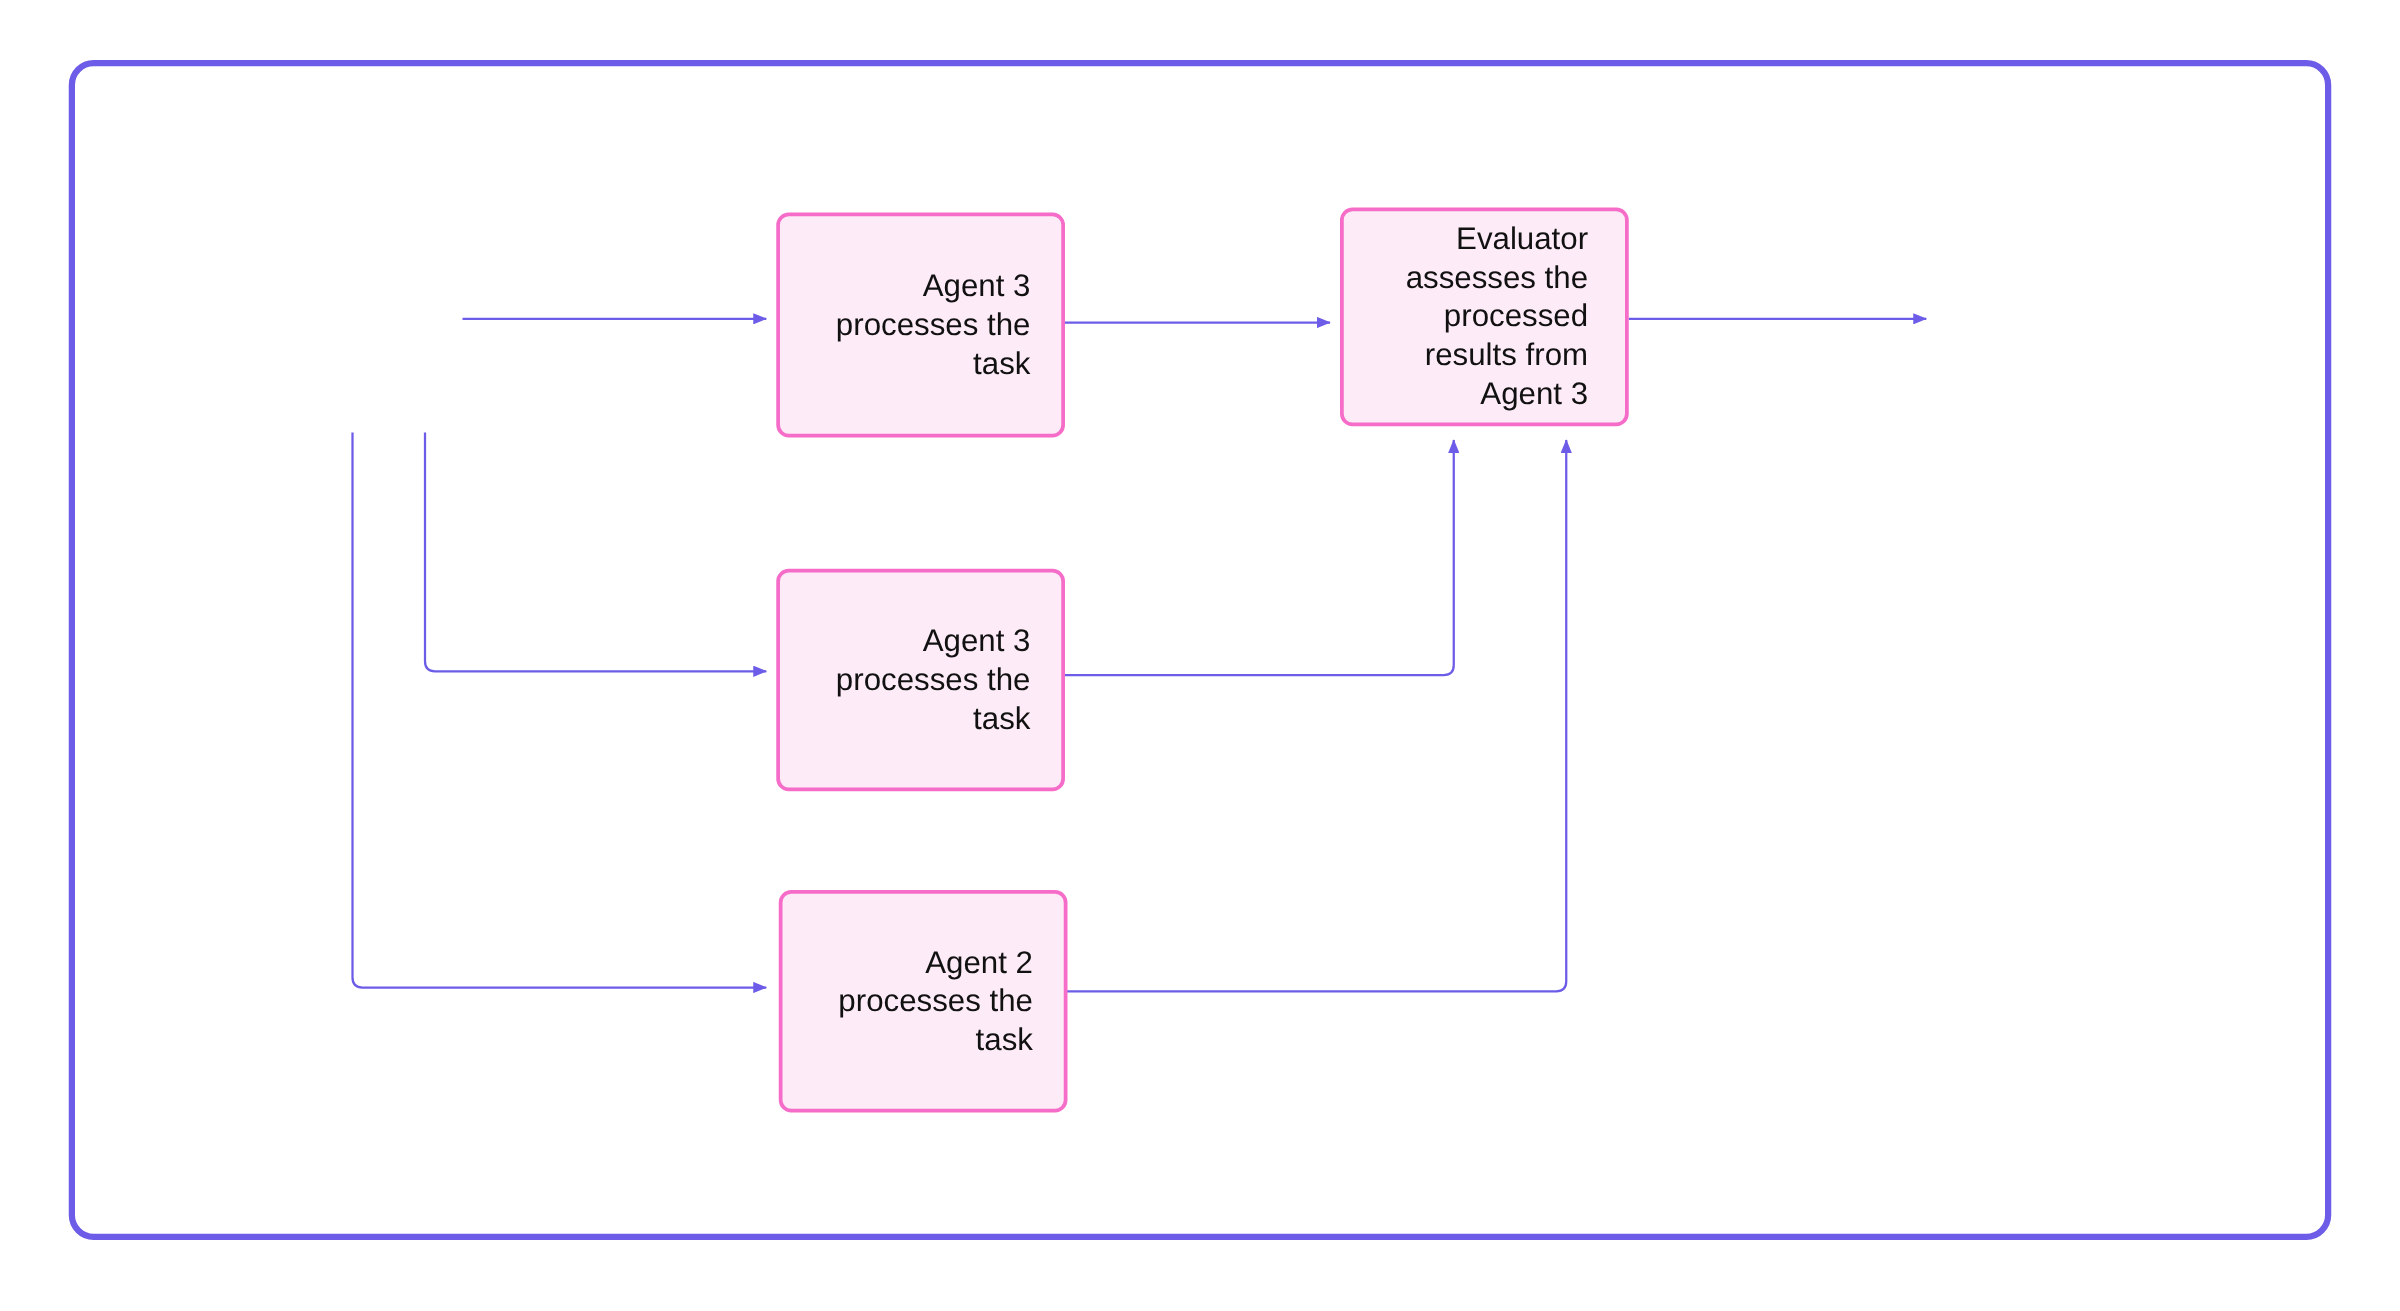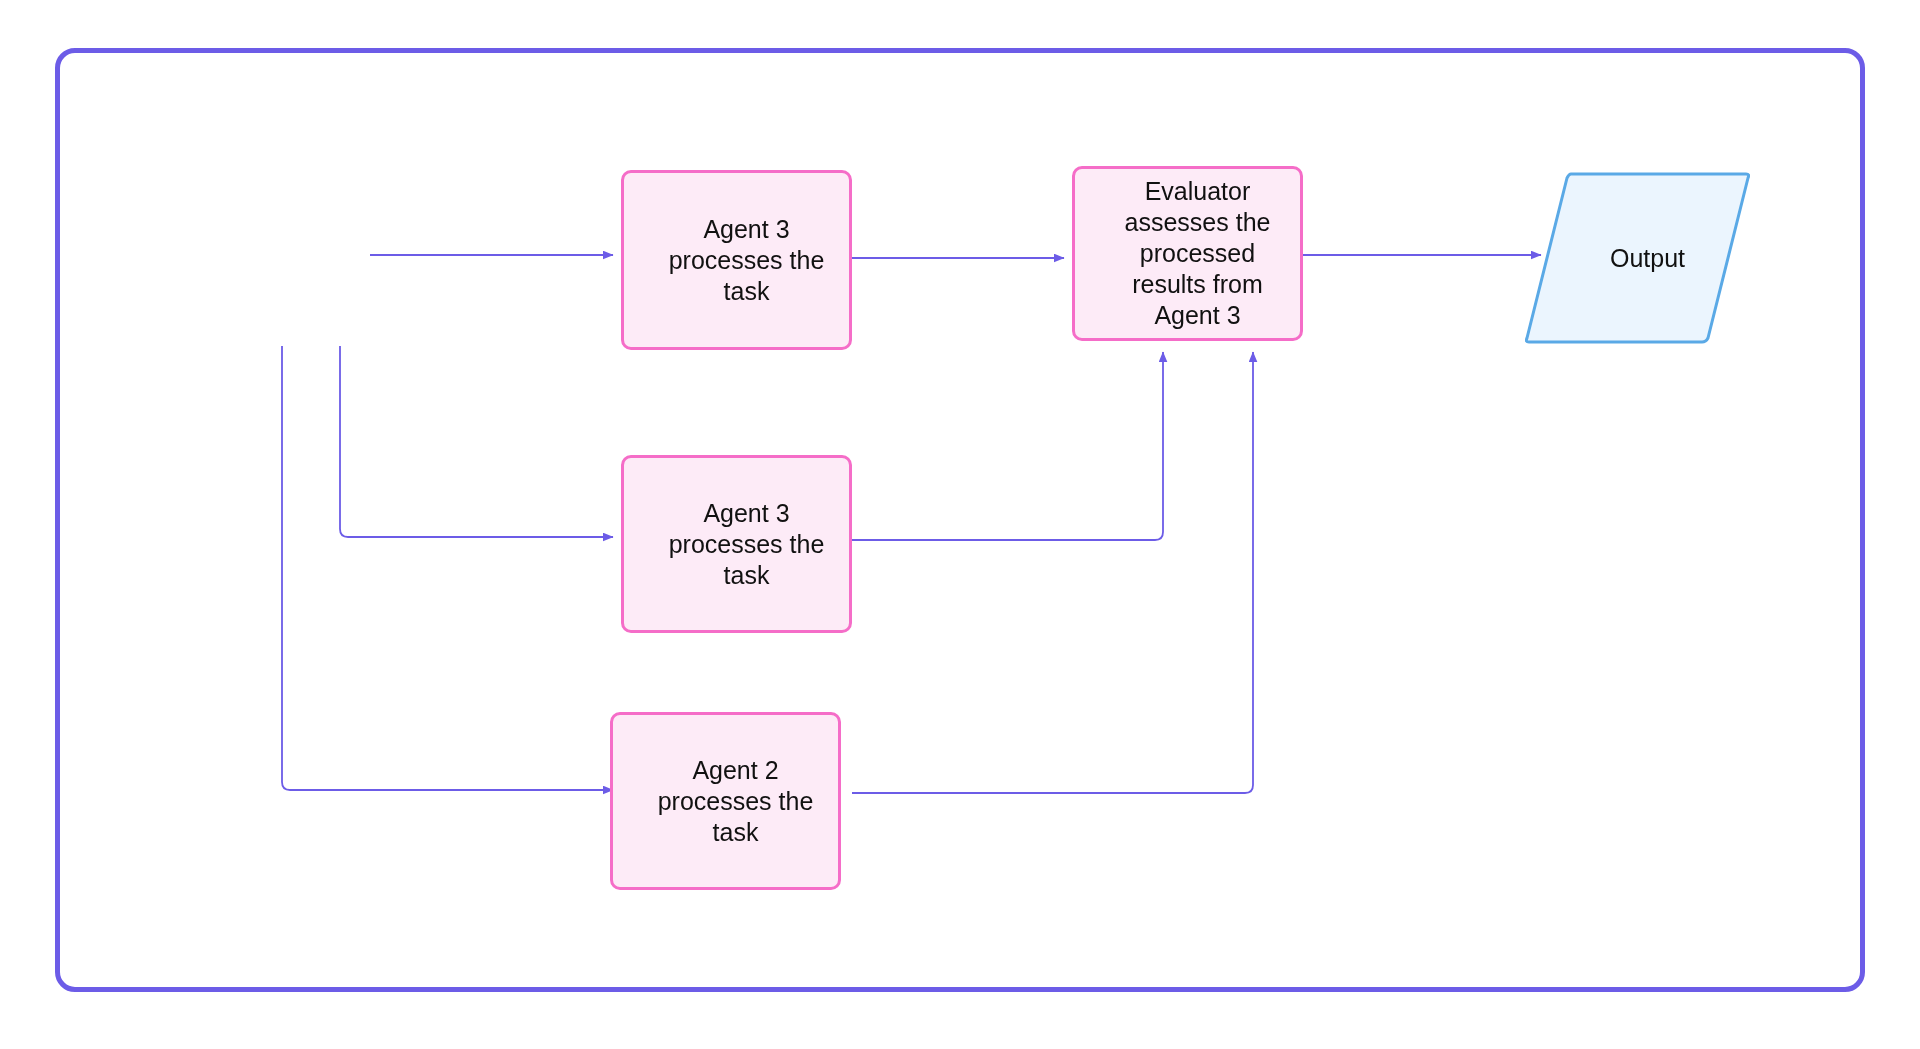--- a/index.html
+++ b/index.html
@@ -36,21 +36,21 @@
     width: 1920px;
     height: 1049px;
     pointer-events: none;
   }
   .node {
     position: absolute;
     box-sizing: border-box;
     display: flex;
     align-items: center;
     justify-content: center;
-    text-align: center;
+    text-align: right;
     padding-left: 20px;
   }
   .node-label {
     font-size: 25px;
     line-height: 31px;
     color: #111111;
     white-space: pre-line;
     padding: 0 10px;
   }
   .process {
@@ -109,34 +109,28 @@
 processes the
 task</span>
   </div>
 
   <div class="node process" style="left:621px; top:455px; width:231px; height:178px;">
     <span class="node-label">Agent 3
 processes the
 task</span>
   </div>
 
-  <div class="node process" style="left:610px; top:712px; width:231px; height:178px;">
+  <div class="node process" style="left:623px; top:712px; width:231px; height:178px;">
     <span class="node-label">Agent 2
 processes the
 task</span>
   </div>
 
   <div class="node process" style="left:1072px; top:166px; width:231px; height:175px;">
     <span class="node-label">Evaluator
 assesses the
 processed
 results from
 Agent 3</span>
   </div>
 
-  <div class="node io-shape" style="left:1525px; top:170px; width:225px; height:176px;">
-    <svg class="io-svg" viewBox="0 0 225 176" preserveAspectRatio="none">
-      <path d="M 46 4 L 221 4 Q 225 4 223 8 L 183 168 Q 181 172 177 172 L 4 172 Q 0 172 2 168 L 42 8 Q 44 4 46 4 Z" fill="#EBF5FE" stroke="#5AA9E6" stroke-width="3" stroke-linejoin="round"></path>
-    </svg>
-    <span class="node-label">Output</span>
-  </div>
 
 </div>
 
 </body></html>

